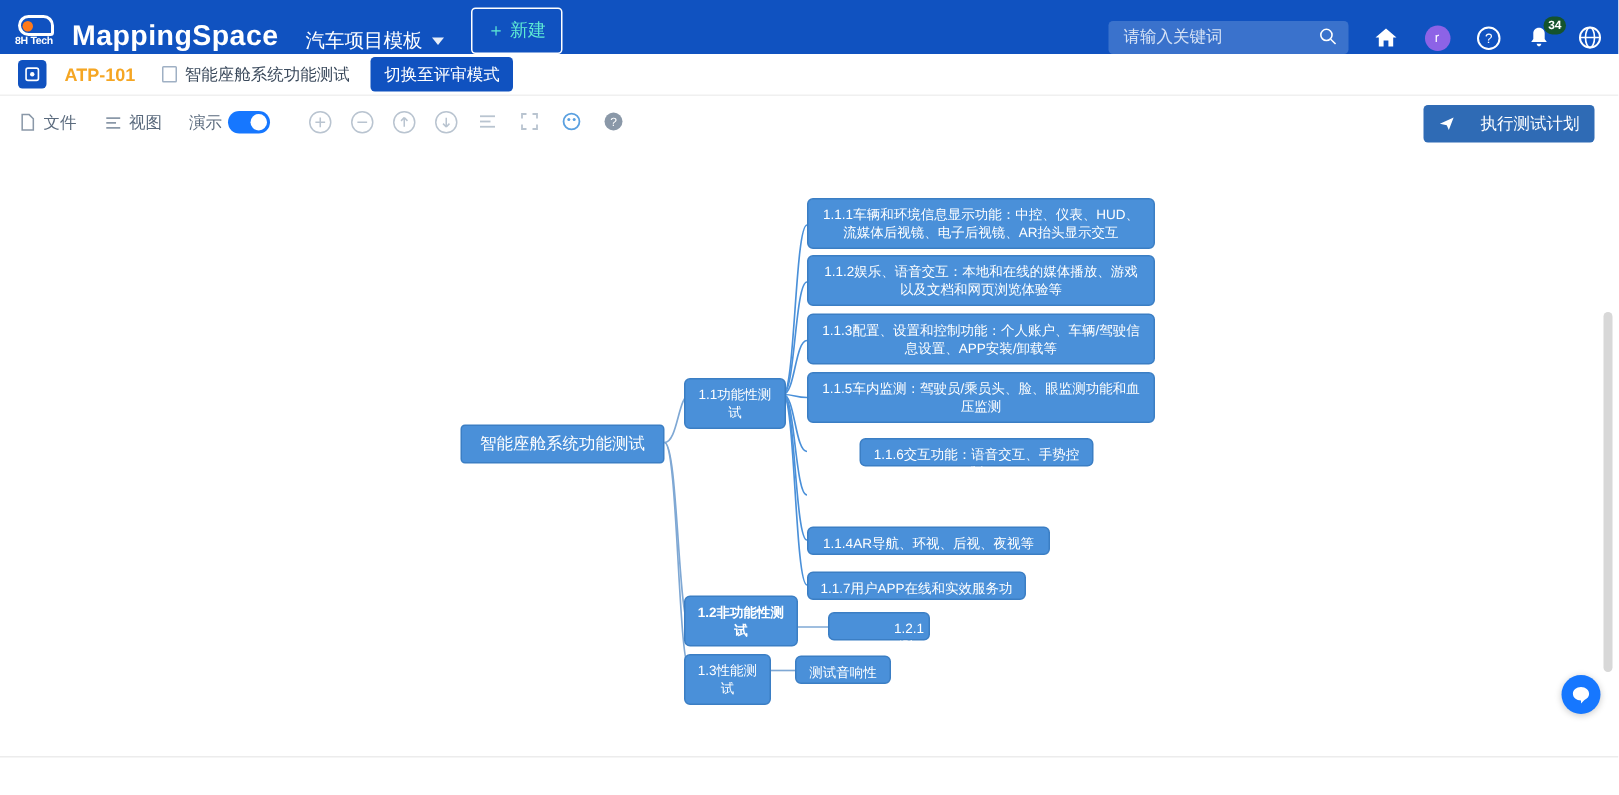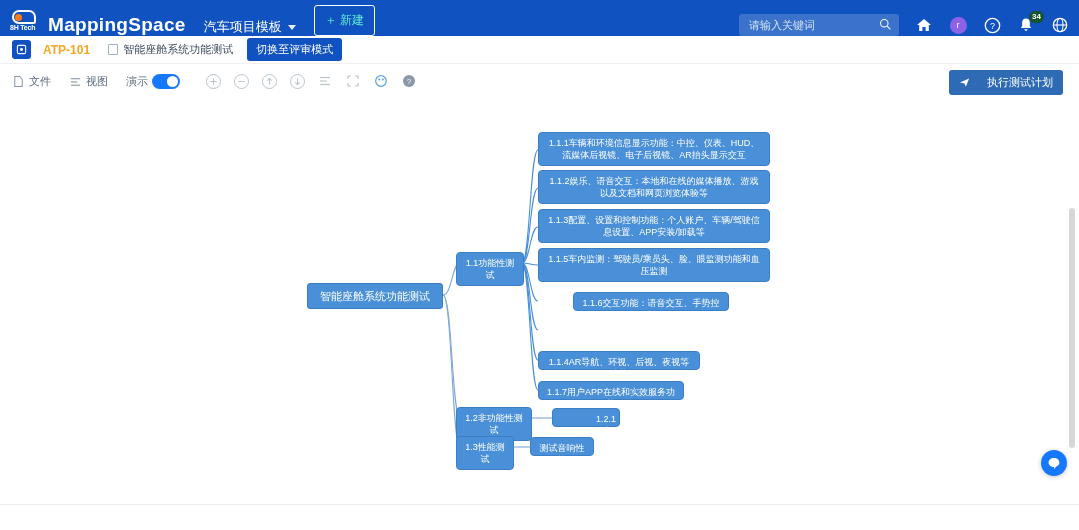--- a/index.html
+++ b/index.html
@@ -428,21 +428,21 @@
       </g>
       <g fill="none" stroke="#7fa8d4" stroke-width="1.1">
         <path d="M529 320 L 552 320"></path>
         <path d="M513 349 L 530 349"></path>
       </g>
     </svg>
 
     <div class="node root" style="left:307px; top:185px; width:136px;">智能座舱系统功能测试</div>
 
     <div class="node lvl1" style="left:456px; top:154px; width:68px;">1.1功能性测试</div>
-    <div class="node lvl1" style="left:456px; top:309px; width:76px;">1.2非功能性测试</div>
+    <div class="node lvl1" style="left:456px; top:299px; width:76px;font-weight:bold;">1.2非功能性测试</div>
     <div class="node lvl1" style="left:456px; top:338px; width:58px;">1.3性能测试</div>
 
     <div class="node wide" style="left:538px; top:34px; width:232px; height:34px;">1.1.1车辆和环境信息显示功能：中控、仪表、HUD、流媒体后视镜、电子后视镜、AR抬头显示交互</div>
     <div class="node wide" style="left:538px; top:72px; width:232px; height:34px;">1.1.2娱乐、语音交互：本地和在线的媒体播放、游戏以及文档和网页浏览体验等</div>
     <div class="node wide" style="left:538px; top:111px; width:232px; height:34px;">1.1.3配置、设置和控制功能：个人账户、车辆/驾驶信息设置、APP安装/卸载等</div>
     <div class="node wide" style="left:538px; top:150px; width:232px; height:34px;">1.1.5车内监测：驾驶员/乘员头、脸、眼监测功能和血压监测</div>
     <div class="node wide" style="left:538px; top:194px; width:156px; height:19px;margin-left:35px;">1.1.6交互功能：语音交互、手势控制</div>
     <div class="node wide" style="left:538px; top:253px; width:162px; height:19px;">1.1.4AR导航、环视、后视、夜视等功能</div>
     <div class="node wide" style="left:538px; top:283px; width:146px; height:19px;">1.1.7用户APP在线和实效服务功能</div>
 

